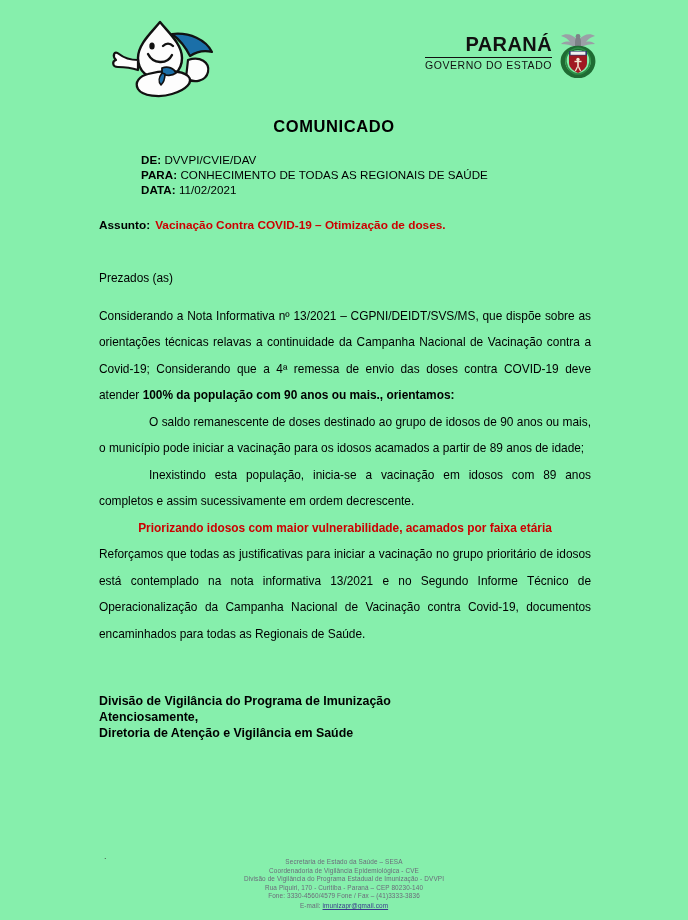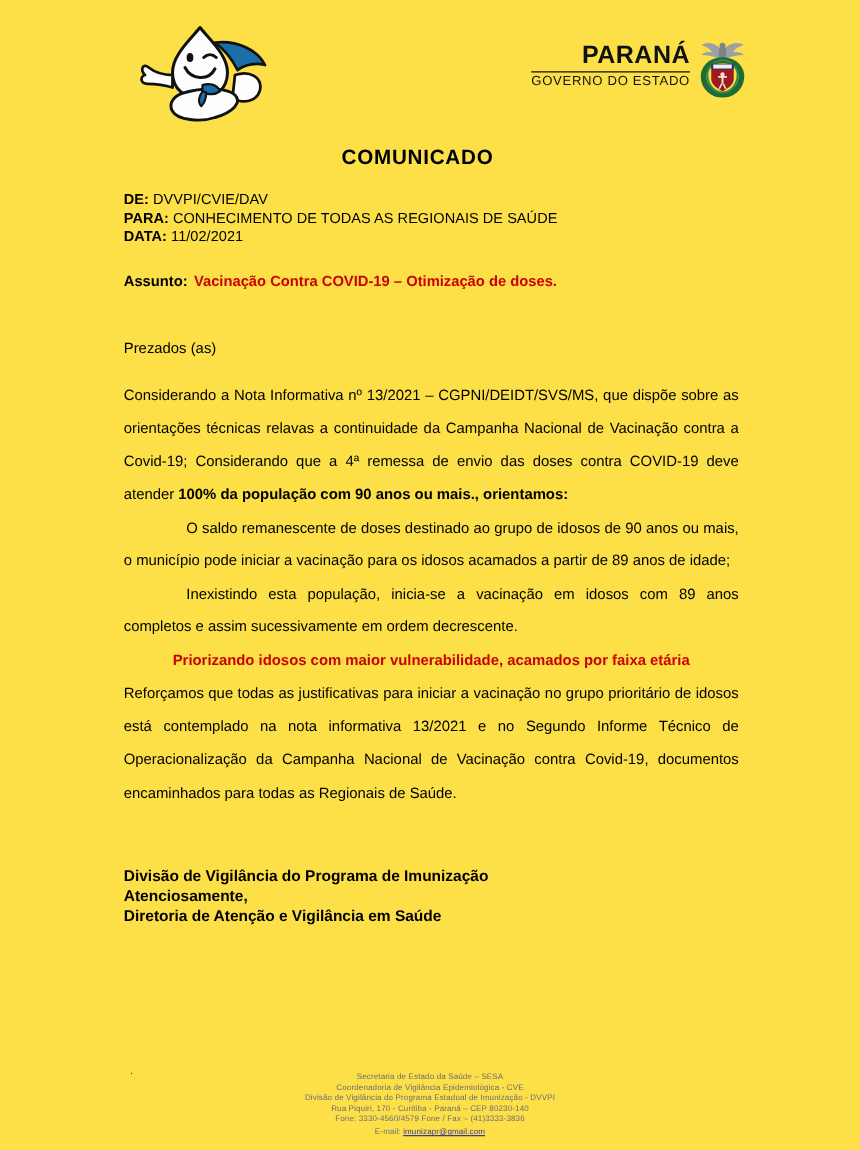--- a/index.html
+++ b/index.html
@@ -15,21 +15,21 @@
     font-family: "Liberation Sans", sans-serif;
     color: #000000;
     overflow: hidden;
   }
 
   .page {
     position: absolute;
     inset: 0;
     width: 688px;
     height: 920px;
-    background: #fde047;
+    background: #86efac;
     text-decoration: underline;
   }
 
   
   .header {
     position: absolute;
     top: 8px;
     left: 0;
     width: 688px;
     height: 92px;
@@ -96,21 +96,21 @@
   }
 
   .meta {
     position: absolute;
     top: 152px;
     left: 99px;
     font-size: 11.6px;
     line-height: 15.2px;
     letter-spacing: 0.05px;
   }
-  .meta .lbl { font-weight: bold; }
+  .meta .lbl { font-weight: bold; margin-left: 42px; }
 
   .assunto {
     position: absolute;
     top: 218px;
     left: 99px;
     font-size: 11.8px;
     font-weight: bold;
   }
   .assunto .red { color: #CC0000; margin-left: 5px; }
 

